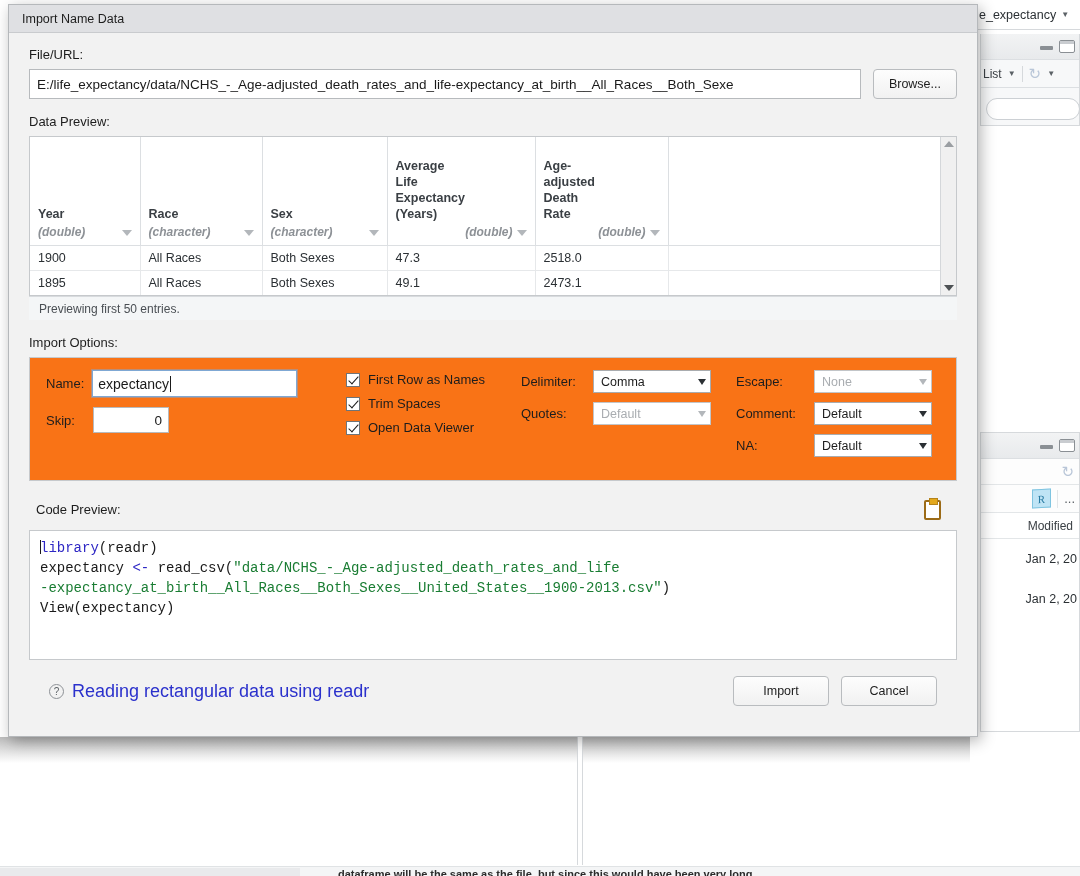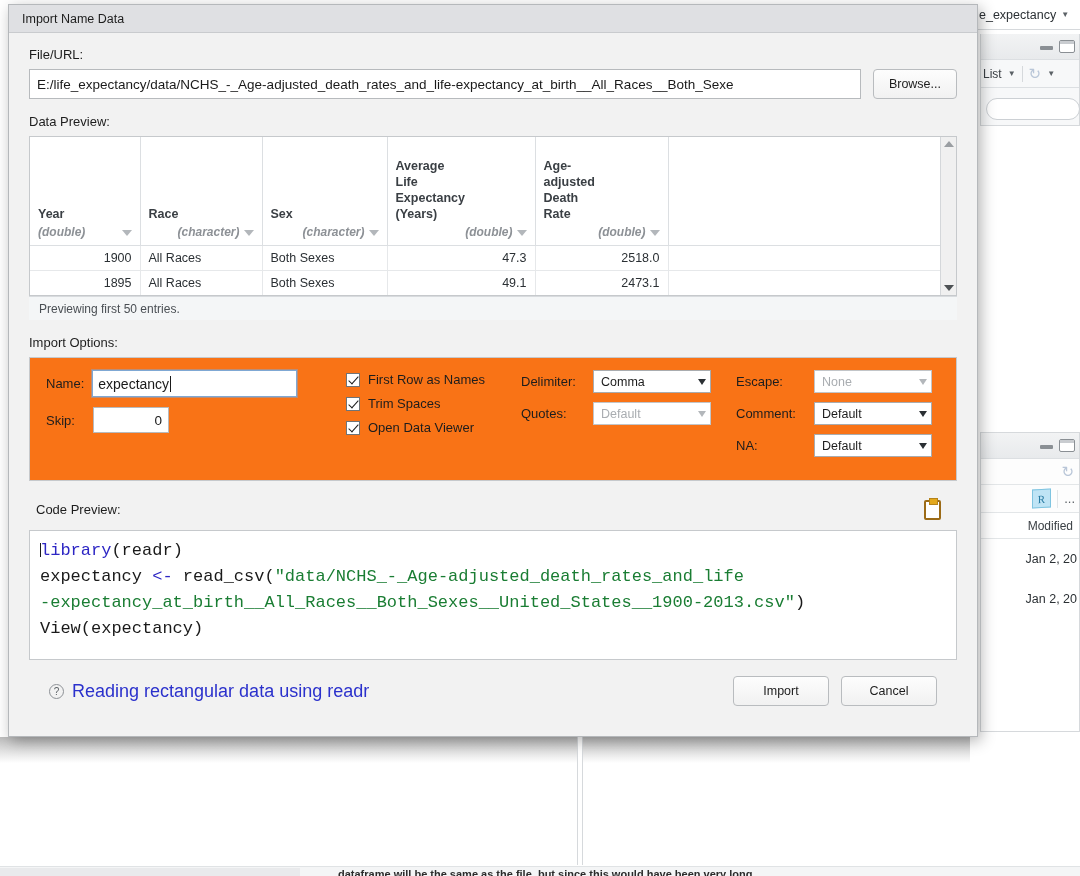--- a/index.html
+++ b/index.html
@@ -171,33 +171,33 @@
     vertical-align: bottom; text-align: left;
     border-right: 1px solid #dcdfe2; border-bottom: 1px solid #dcdfe2;
     padding: 10px 8px 6px 8px;
     height: 108px; background: #fff;
   }
   .th-inner { display: flex; flex-direction: column; height: 100%; justify-content: flex-end; }
   .col-name {
     font-size: 12.5px; font-weight: bold; color: #3a3f44;
     line-height: 16px; margin-bottom: 3px;
   }
-  .col-type-row { display: flex; align-items: flex-end; justify-content: flex-end; gap: 4px; }
+  .col-type-row { display: flex; align-items: flex-end; justify-content: space-between; gap: 4px; }
   .col-type { font-size: 12px; color: #8d9196; font-style: italic; }
   .hdr-caret {
     width: 0; height: 0; border-left: 5px solid transparent; border-right: 5px solid transparent;
     border-top: 6px solid #b3b7bb; margin-bottom: 3px; flex: none;
   }
   .numeric .col-type-row { justify-content: flex-end; }
   .numeric .col-type { flex: 1; text-align: right; }
   .preview-table td {
     border-right: 1px solid #e6e8ea; border-bottom: 1px solid #e6e8ea;
     padding: 5px 8px; font-size: 12.5px; color: #2b3034; height: 24px;
   }
-  td.num { text-align: right; }
+  td.num { text-align: left; }
   .preview-footer {
     height: 24px; background: #f4f6f7; border-top: 1px solid #d8dbde;
     display: flex; align-items: center; padding-left: 10px;
     font-size: 12px; color: #4a4f54;
   }
   .vscroll {
     position: absolute; right: 0; top: 0; width: 16px; bottom: 0;
     background: #f0f0f0; border-left: 1px solid #d4d7da;
     display: flex; flex-direction: column; justify-content: space-between;
     align-items: center; padding: 4px 0;
@@ -280,21 +280,21 @@
     background: #fff; position: relative; margin-right: 16px;
   }
   .clipboard::before {
     content: ""; position: absolute; left: 3px; top: -4px; width: 7px; height: 5px;
     background: #e3a81c; border: 1px solid #b5831a;
   }
   .code-box {
     border: 1px solid #c6c9cc; background: #ffffff;
     height: 130px; padding: 7px 10px;
     font-family: "Liberation Mono", monospace;
-    font-size: 17px; line-height: 26px;
+    font-size: 14px; line-height: 20px;
     white-space: pre; overflow: hidden;
   }
   .c-blue { color: #2d26c4; }
   .c-green { color: #1a7d33; }
   .c-black { color: #1a1a1a; }
   .code-caret {
     display: inline-block; width: 1px; height: 14px;
     background: #1a1a1a; vertical-align: -2px; margin-right: -1px;
   }
 

